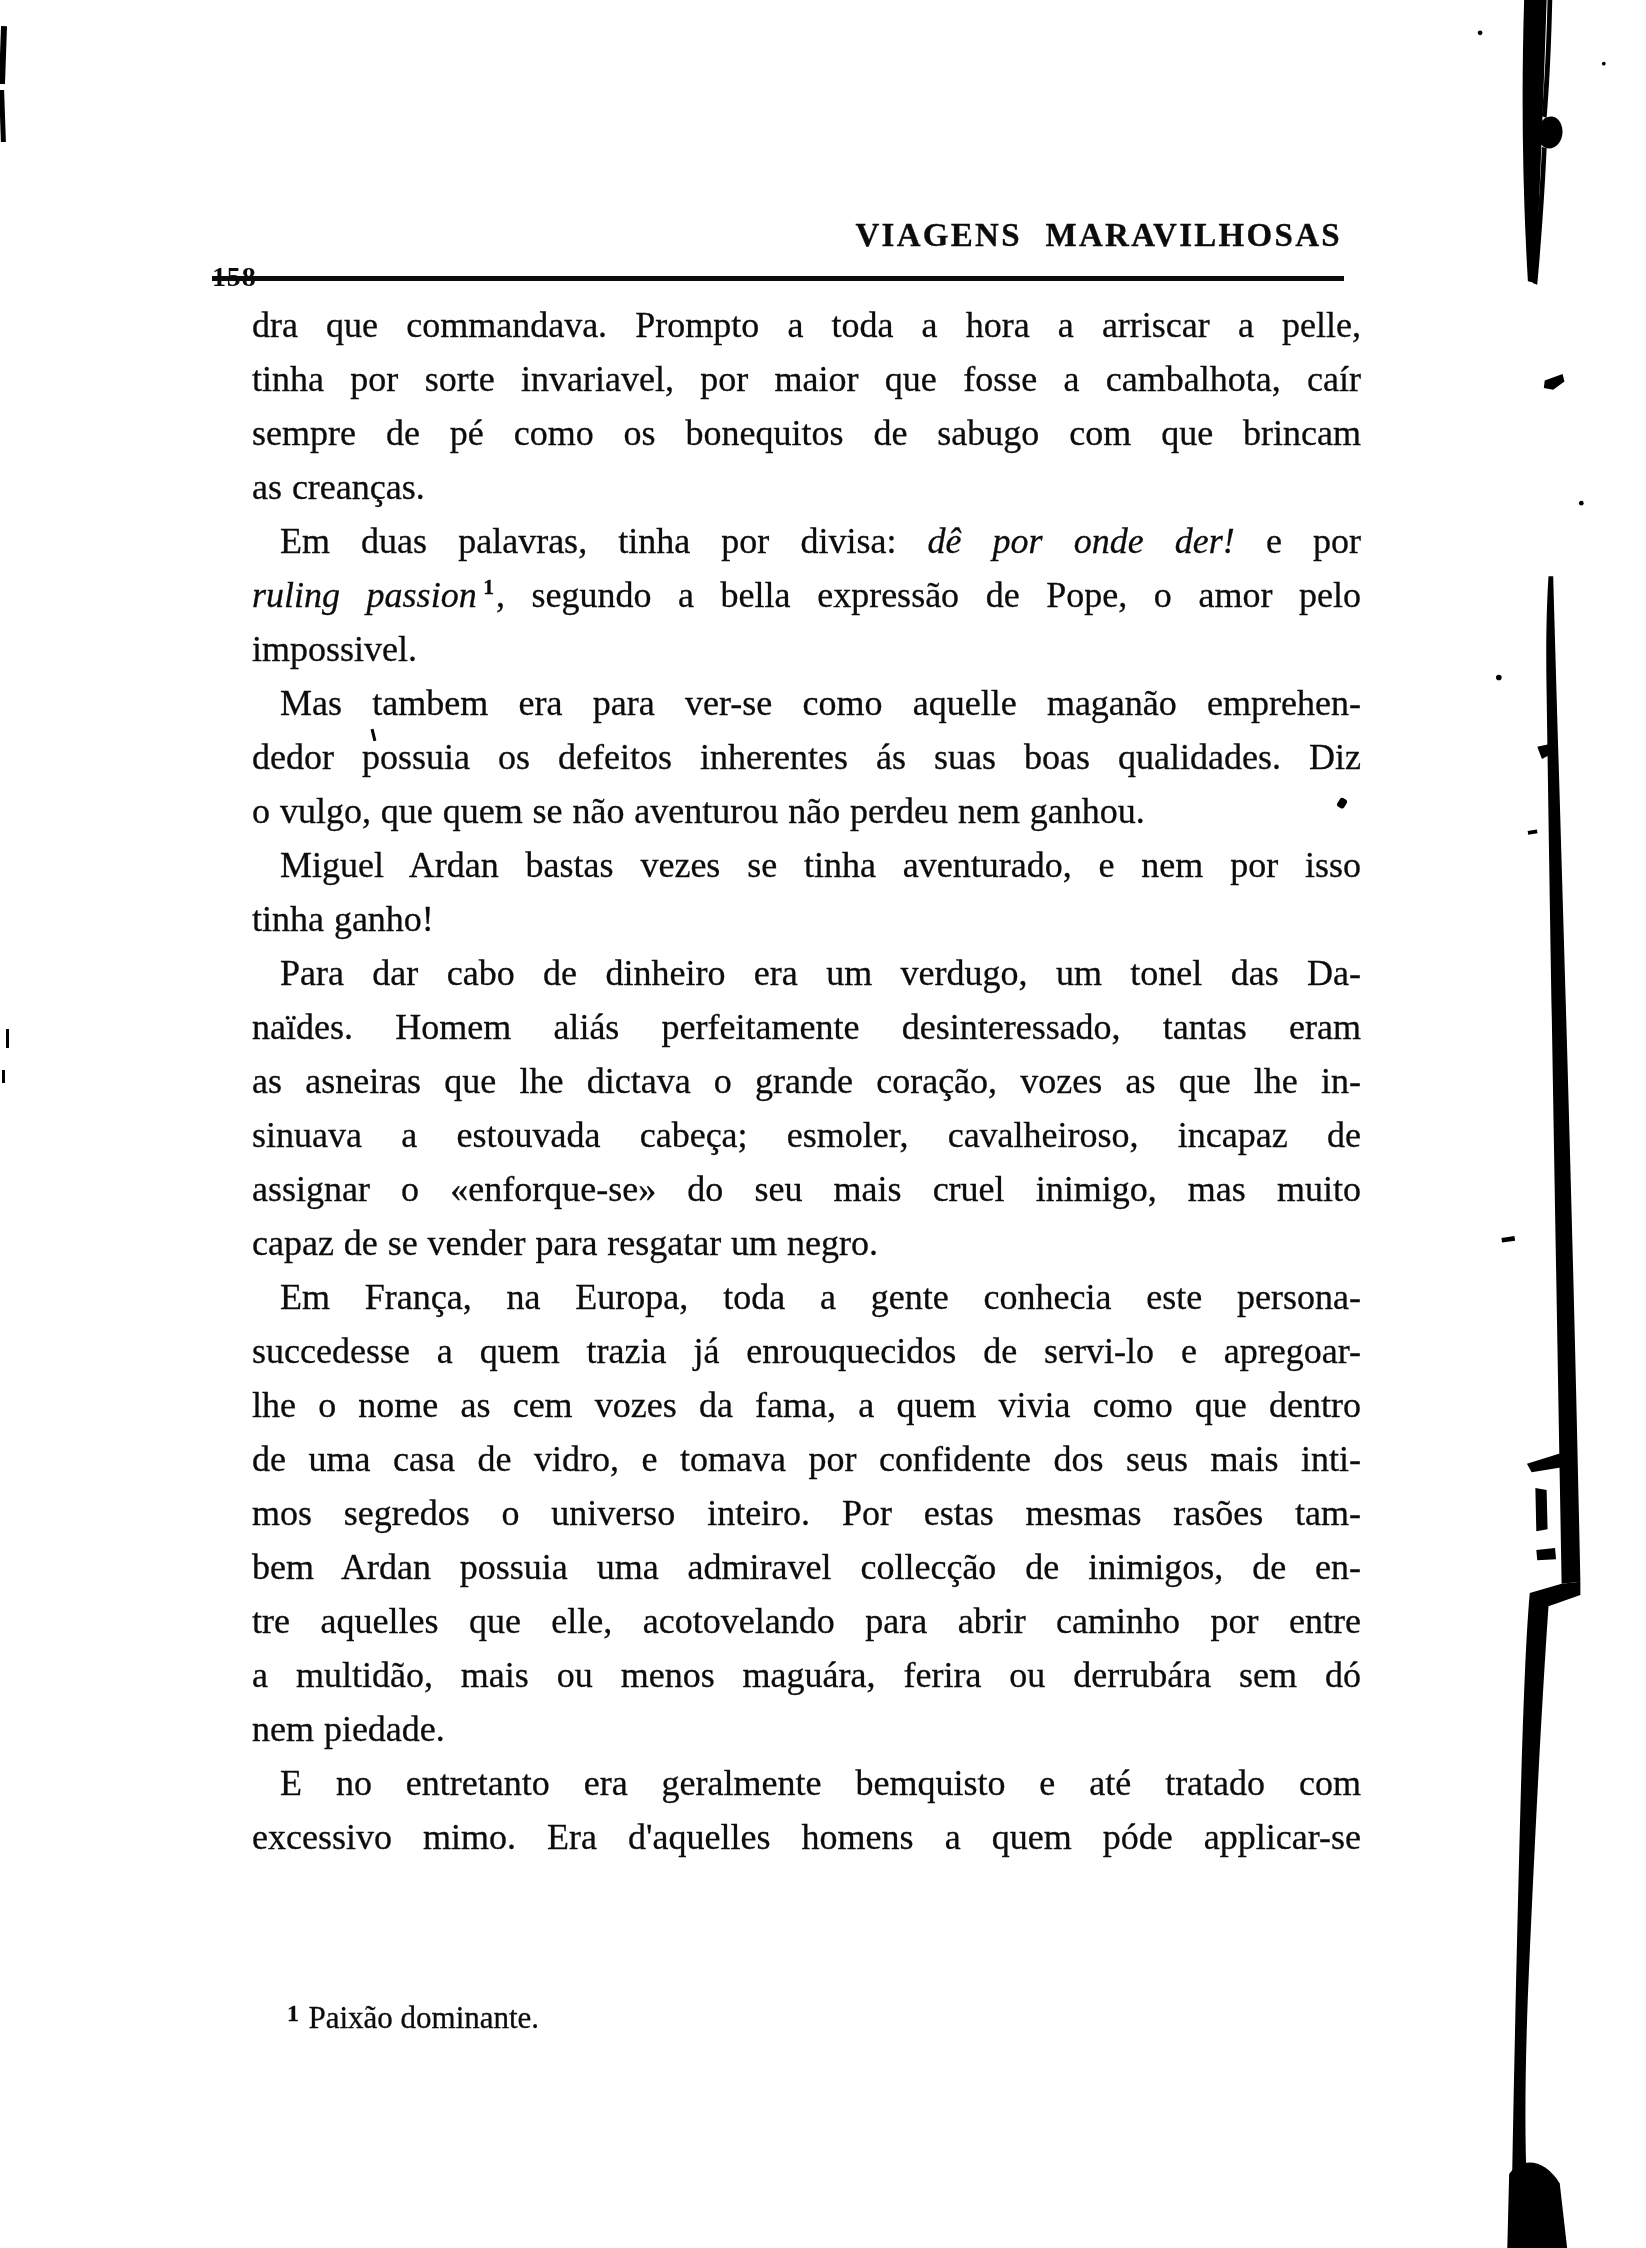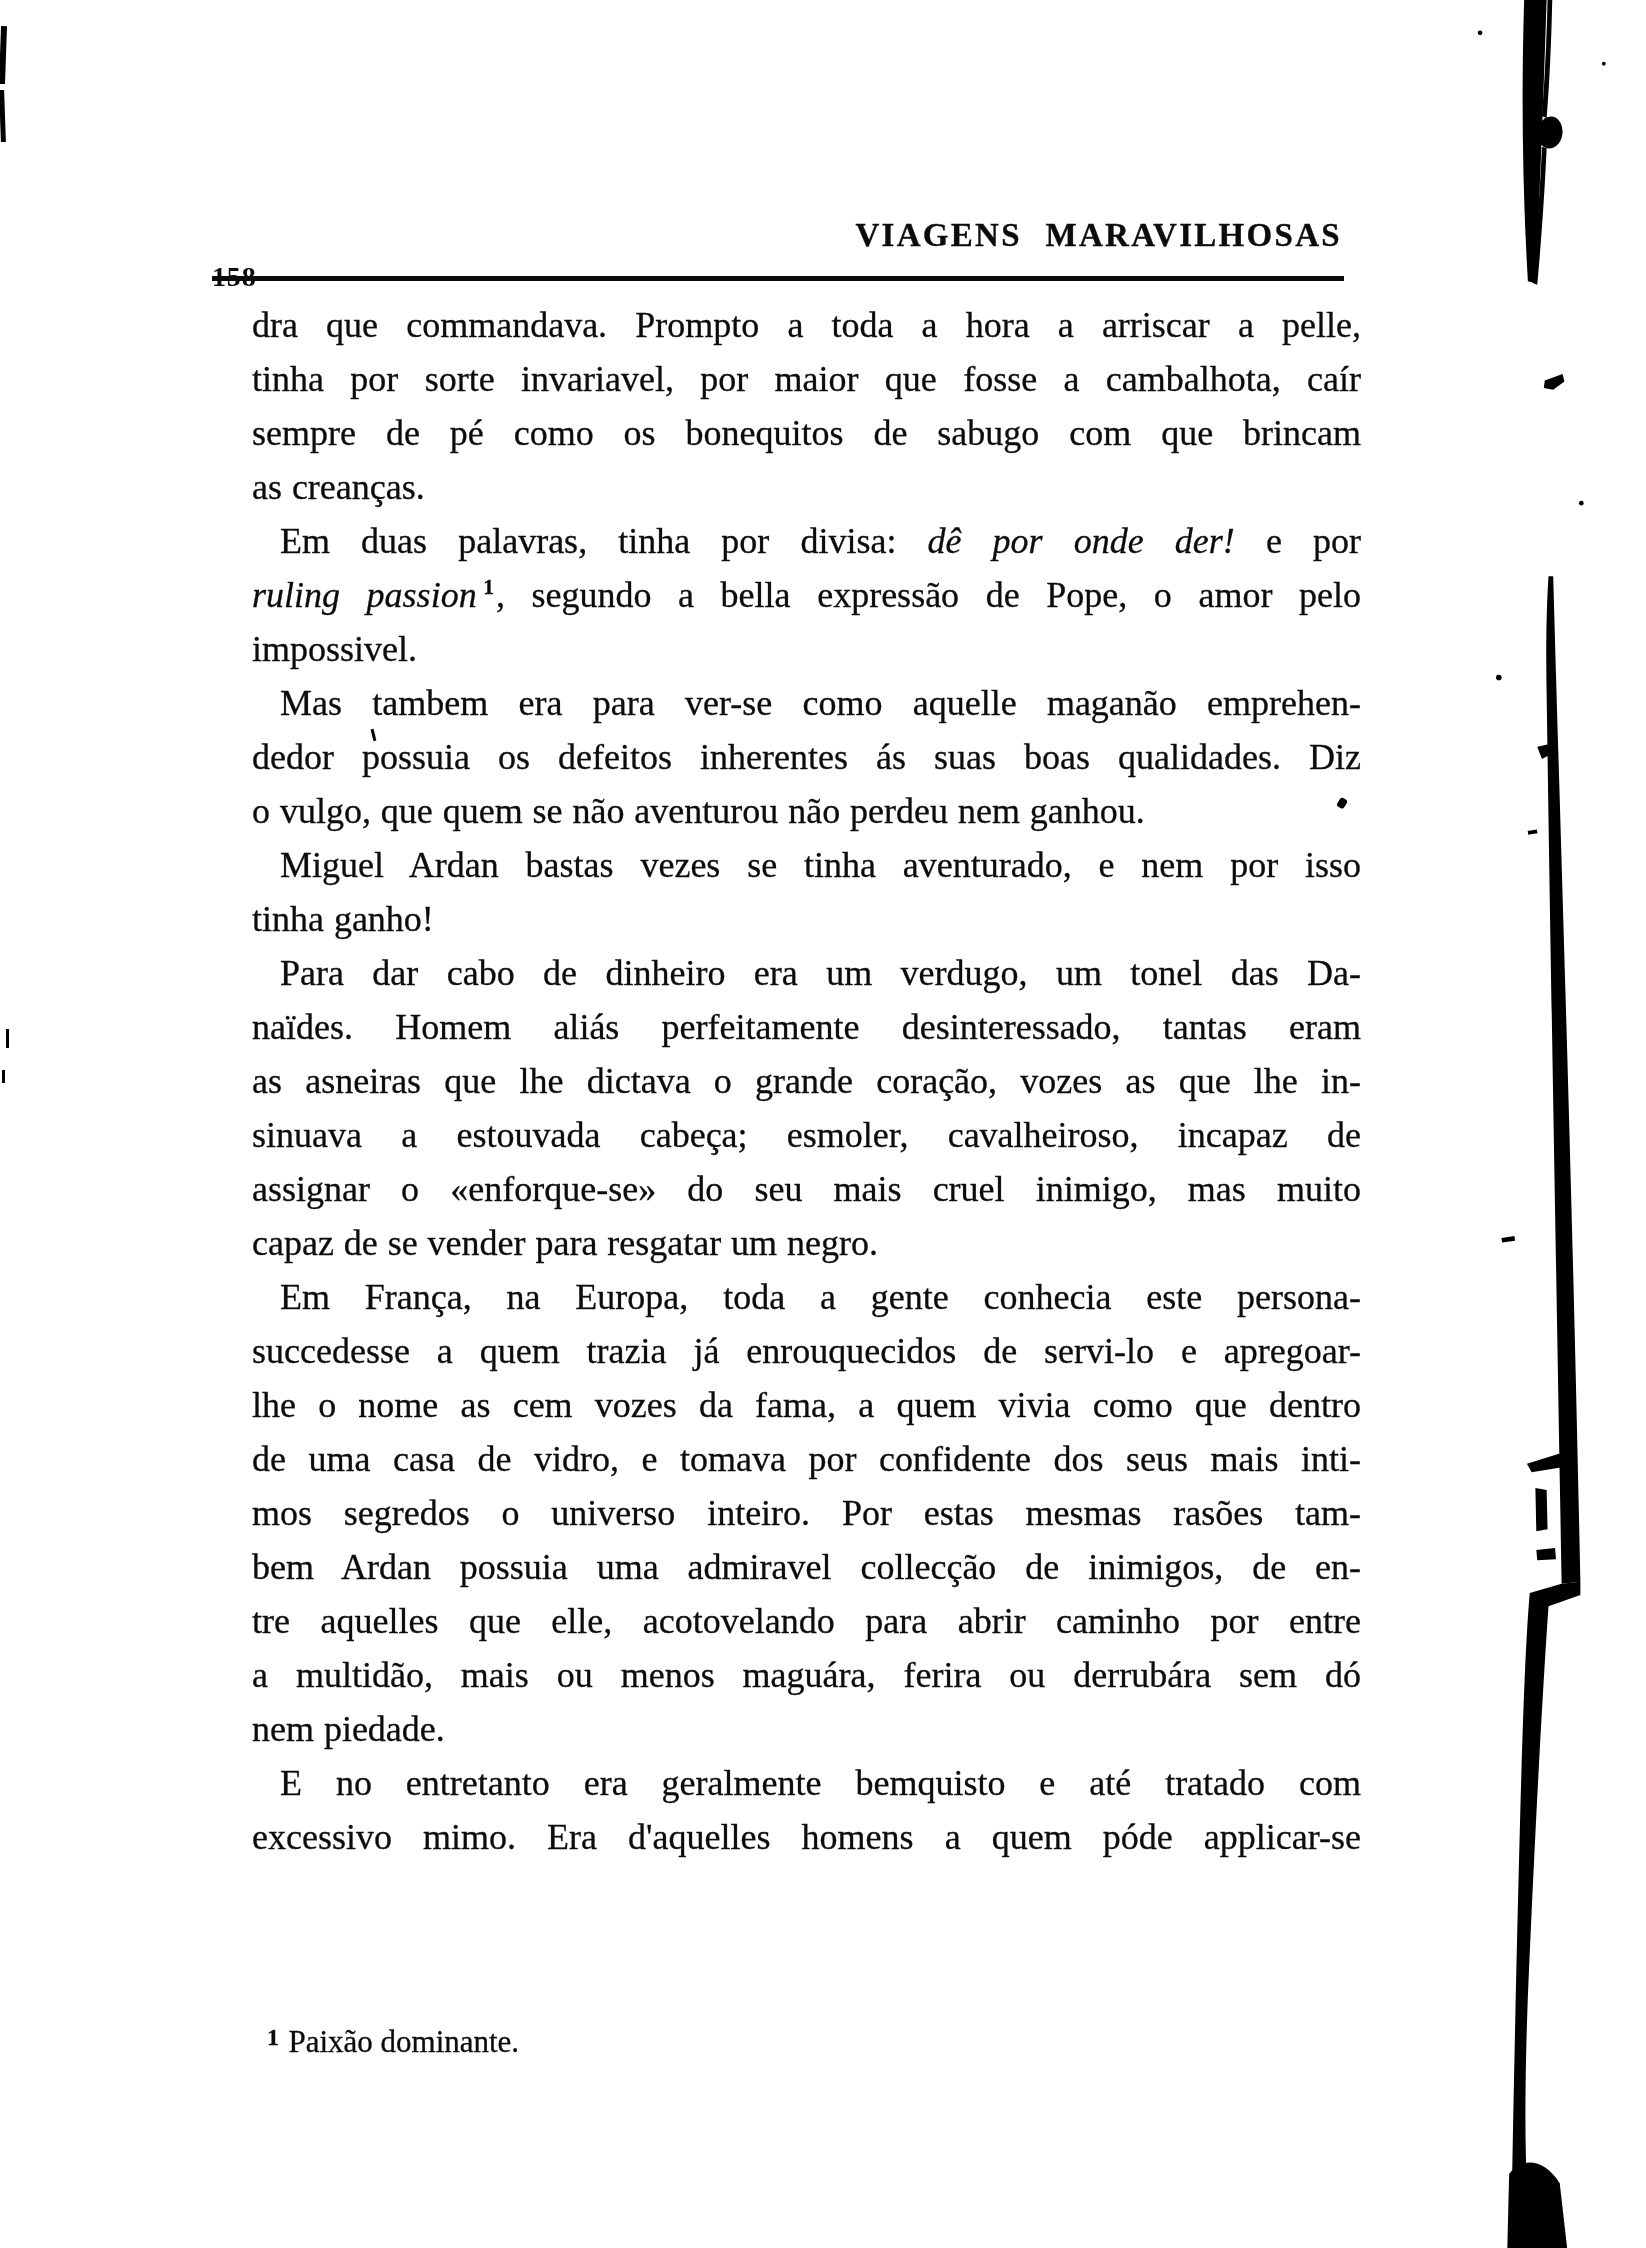--- a/index.html
+++ b/index.html
@@ -27,21 +27,21 @@
   }
   .line{text-align:left;}
   .line.just{text-align:justify;text-align-last:justify;-moz-text-align-last:justify;}
   .line.ind{text-indent:28px;}
   .line i{font-style:italic;}
   .fn-ref{
     font-size:21.5px;font-weight:700;line-height:0;vertical-align:13px;
     margin-left:6.6px;margin-right:1.9px;font-style:normal;
   }
   
-  .footnote{position:absolute;left:267px;top:1994px;font-size:31px;line-height:39px;margin-top:24px;
+  .footnote{position:absolute;left:287px;top:1994px;font-size:31px;line-height:39px;
     -webkit-text-stroke:0.3px currentColor;}
   .footnote .fn-marker{font-size:24px;font-weight:700;vertical-align:6.6px;margin-right:9.4px;}
   
   .artifact{position:absolute;background:#000;}
   .svg-artifacts{position:absolute;left:1466px;top:0;width:180px;height:2249px;}
 </style>
 </head>
 <body>
 
 <div class="page">

